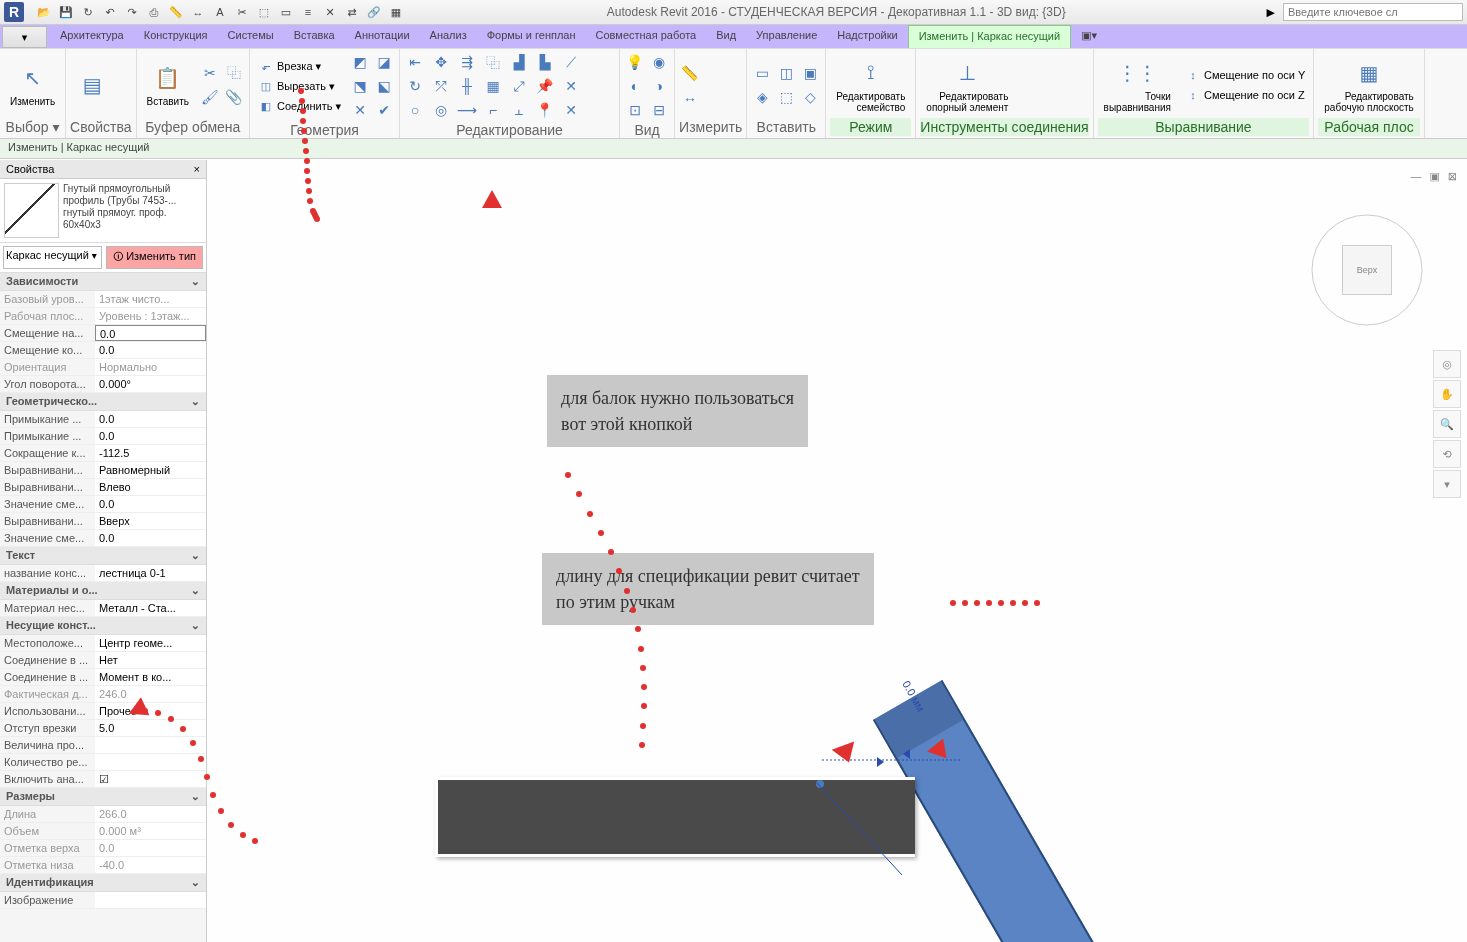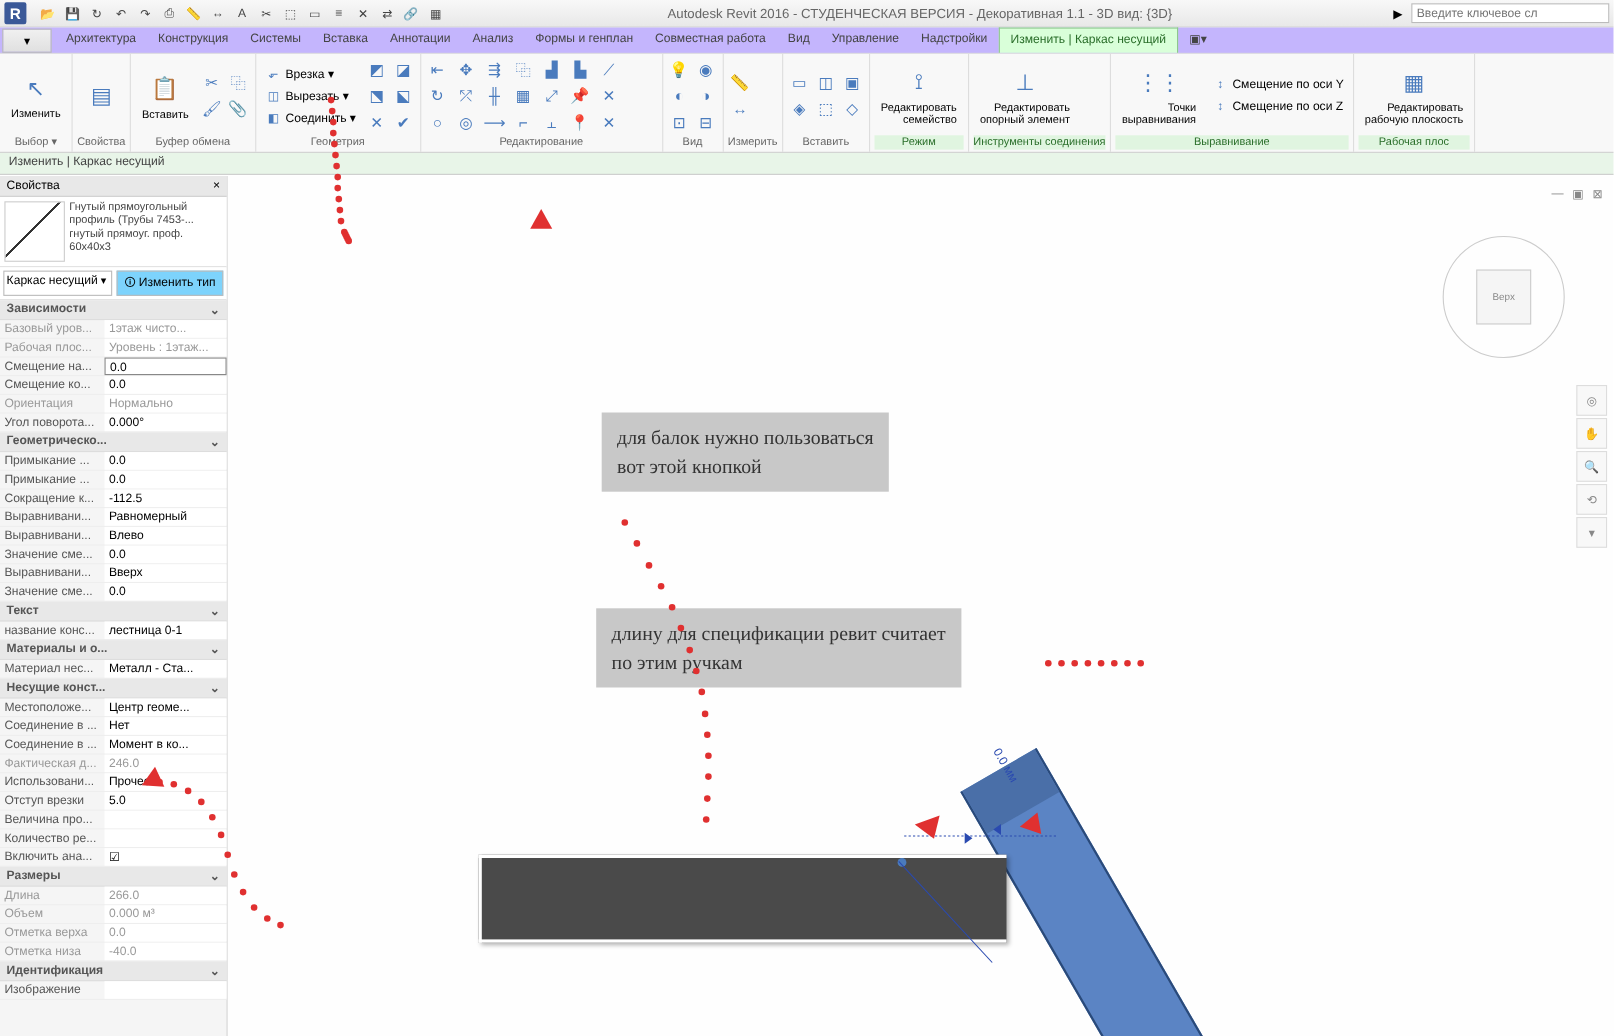--- a/index.html
+++ b/index.html
@@ -17,21 +17,21 @@
 .ribbon-tabs { height: 24px; background: #c4b5fd; display: flex; padding-left: 50px; border-bottom: 1px solid #ddd; }
 .app-menu { position: absolute; left: 2px; top: 26px; width: 45px; height: 22px; background: linear-gradient(to bottom, #f0f0f0, #e0e0e0); border: 1px solid #bbb; display: flex; align-items: center; justify-content: center; cursor: pointer; }
 .rtab { padding: 4px 10px; cursor: pointer; color: #444; }
 .rtab.active { background: #d9ffd9; border: 1px solid #8ec78e; border-bottom: none; color: #2a6e2a; }
 
 
 .ribbon { height: 90px; background: #f8f8f8; display: flex; border-bottom: 1px solid #ccc; }
 .panel { border-right: 1px solid #ddd; display: flex; flex-direction: column; padding: 2px 4px; }
 .panel.green .panel-label { background: #e0f5e0; color: #2a6e2a; }
 .panel-content { flex: 1; display: flex; align-items: center; gap: 4px; }
-.panel-label { text-align: center; font-size: 10px; color: #666; padding: 1px 0; }
+.panel-label { text-align: center; font-size: 14px; color: #666; padding: 1px 0; }
 .big-btn { display: flex; flex-direction: column; align-items: center; padding: 2px 6px; cursor: pointer; }
 .big-btn .ico { width: 32px; height: 32px; display: flex; align-items: center; justify-content: center; font-size: 20px; color: #4a7bbd; }
 .big-btn .lbl { font-size: 10px; text-align: right; line-height: 11px; margin-top: 2px; }
 .small-btn-row { display: flex; flex-direction: column; gap: 2px; }
 .small-btn { display: flex; align-items: center; padding: 1px 4px; cursor: pointer; font-size: 10px; gap: 3px; white-space: nowrap; }
 .small-btn .ico { width: 16px; height: 16px; display: flex; align-items: center; justify-content: center; color: #4a7bbd; }
 .icon-grid { display: grid; grid-template-columns: repeat(5, 22px); gap: 2px; }
 .icon-grid.g3 { grid-template-columns: repeat(3, 22px); }
 .icon-grid.g2 { grid-template-columns: repeat(2, 22px); }
 .icon-cell { width: 22px; height: 22px; display: flex; align-items: center; justify-content: center; cursor: pointer; color: #4a7bbd; font-size: 14px; }
@@ -40,21 +40,21 @@
 .context-bar { height: 20px; background: #e8f5e8; padding: 2px 8px; font-size: 11px; color: #444; border-bottom: 1px solid #ccc; }
 
 
 .props-panel { position: absolute; left: 0; top: 160px; width: 207px; height: 782px; background: #f5f5f5; border-right: 1px solid #ccc; }
 .props-title { background: #e8e8e8; padding: 3px 6px; display: flex; justify-content: space-between; border-bottom: 1px solid #ccc; font-size: 11px; }
 .type-selector { display: flex; padding: 4px; gap: 4px; background: #fff; border-bottom: 1px solid #ddd; }
 .type-img { width: 55px; height: 55px; border: 1px solid #ccc; background: linear-gradient(135deg, #fff 45%, #333 45%, #333 48%, #fff 48%); }
 .type-txt { flex: 1; font-size: 10px; line-height: 12px; color: #444; }
 .cat-row { display: flex; padding: 3px; gap: 4px; background: #fff; border-bottom: 1px solid #ddd; }
 .cat-dd { flex: 1; border: 1px solid #bbb; padding: 2px; font-size: 10px; }
-.edit-type { padding: 2px 6px; border: 1px solid #bbb; background: #7dd3fc; font-size: 10px; cursor: pointer; }
+.edit-type { padding: 2px 6px; border: 1px solid #bbb; background: #fca5a5; font-size: 10px; cursor: pointer; }
 .prop-group { background: #e8e8e8; padding: 2px 6px; font-size: 10px; font-weight: bold; color: #555; display: flex; justify-content: space-between; border-bottom: 1px solid #ddd; cursor: pointer; }
 .prop-row { display: flex; border-bottom: 1px solid #eee; font-size: 10px; height: 17px; }
 .prop-label { width: 95px; padding: 2px 4px; color: #555; overflow: hidden; text-overflow: ellipsis; white-space: nowrap; }
 .prop-label.gray { color: #999; }
 .prop-value { flex: 1; padding: 2px 4px; background: #fff; overflow: hidden; white-space: nowrap; }
 .prop-value.gray { color: #999; }
 .prop-value.checkbox { display: flex; align-items: center; }
 .prop-value.highlighted { border: 1px solid #888; }
 
 

